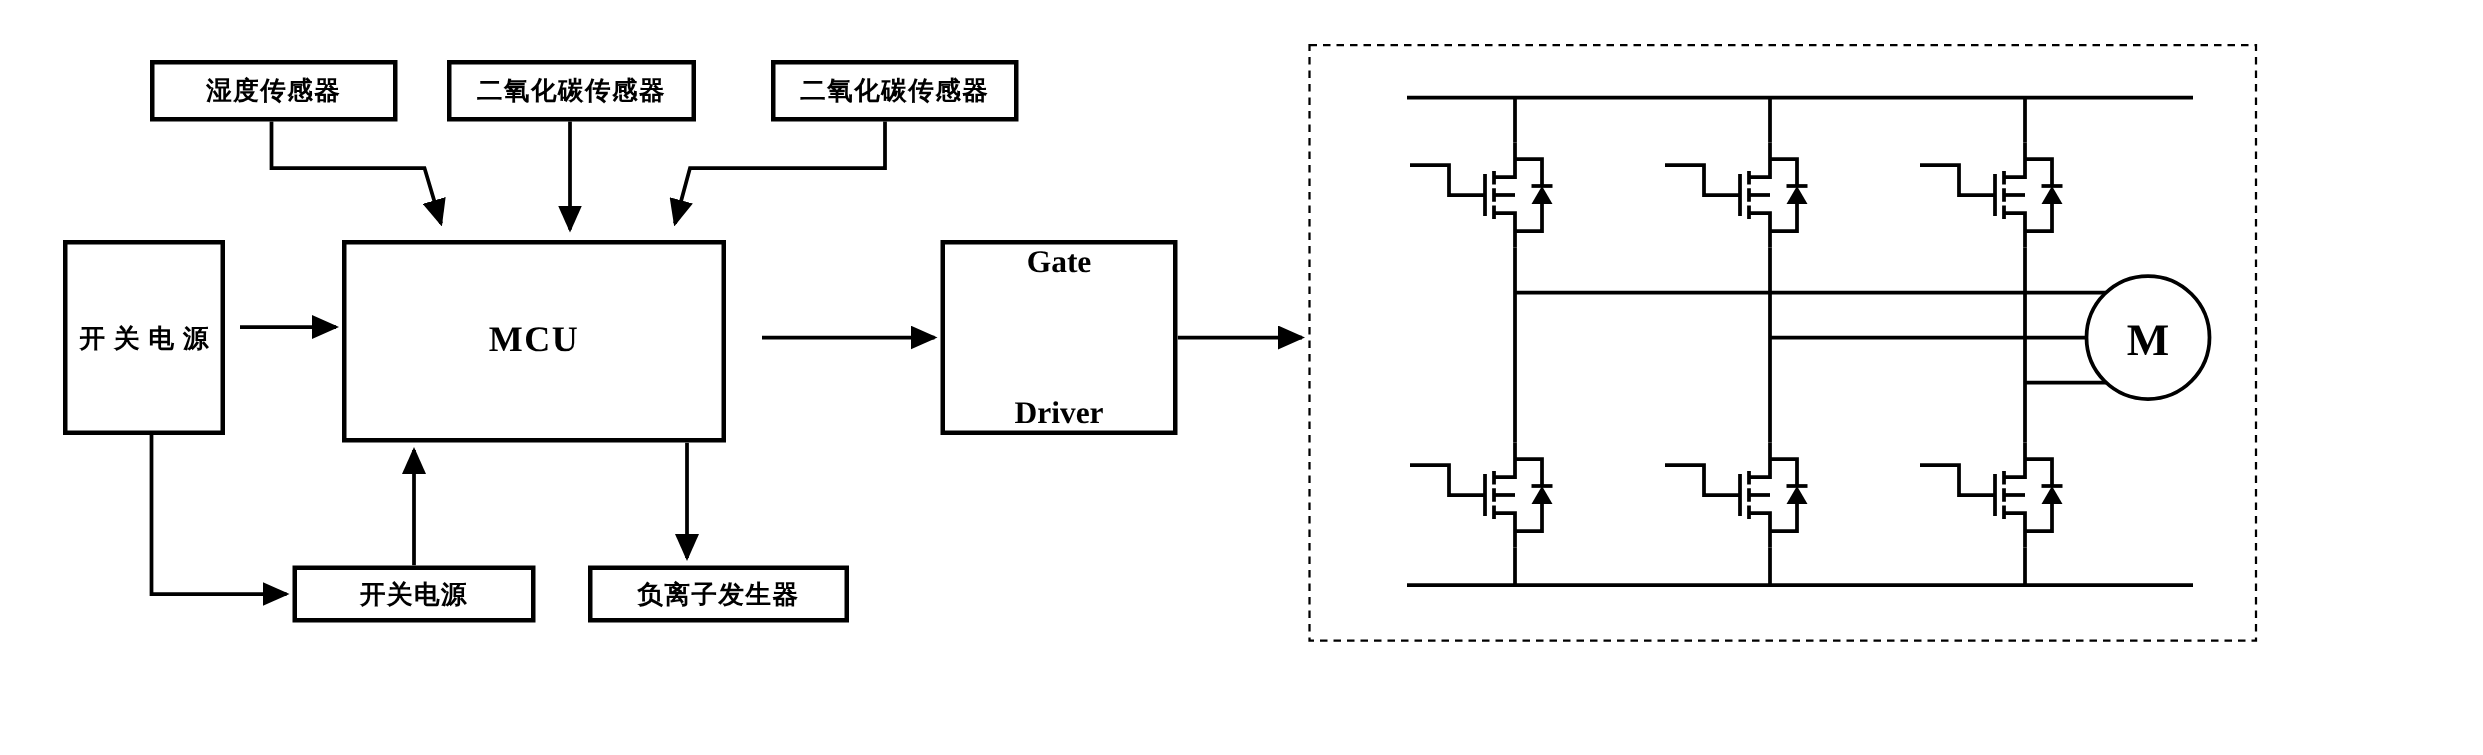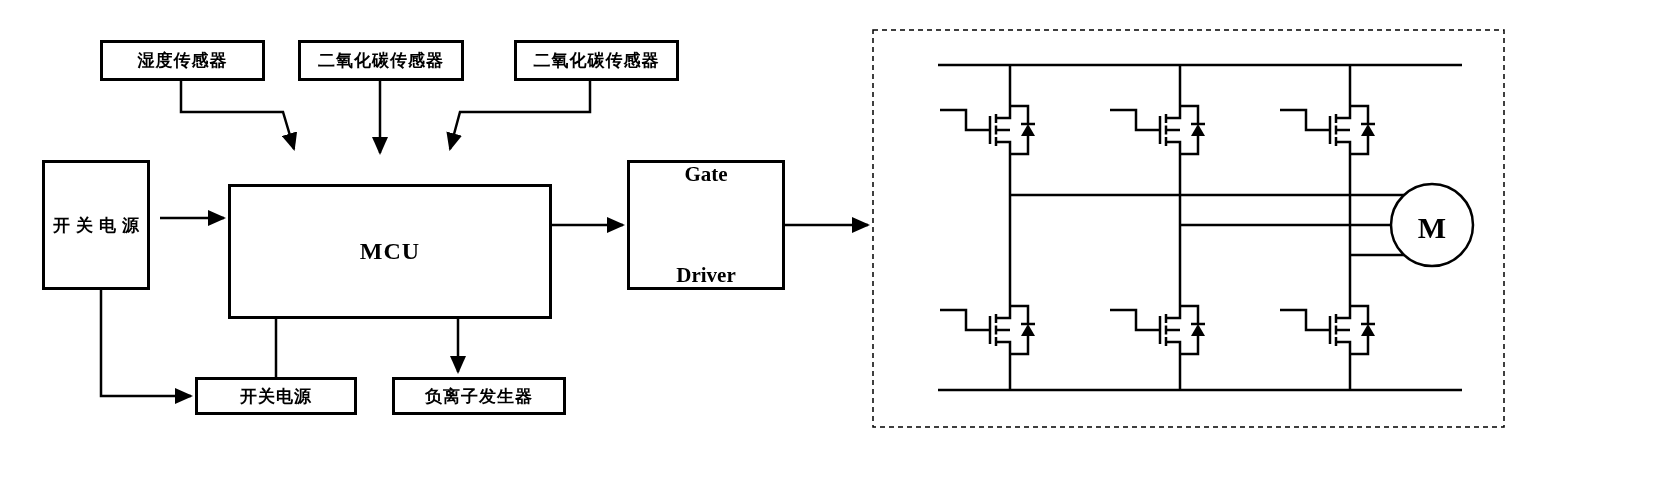--- a/index.html
+++ b/index.html
@@ -103,21 +103,21 @@
   </div>
 
   <div class="box cjk" style="left:514px; top:40px; width:165px; height:41px;">
     <span>二氧化碳传感器</span>
   </div>
 
   <div class="box cjk wide-space" style="left:42px; top:160px; width:108px; height:130px;">
     <span>开关电源</span>
   </div>
 
-  <div class="box serif mcu" style="left:228px; top:160px; width:324px; height:135px;margin-top:24px;">
+  <div class="box serif mcu" style="left:228px; top:160px; width:256px; height:135px;">
     <span>MCU</span>
   </div>
 
   <div class="box serif gate" style="left:627px; top:160px; width:158px; height:130px;">
     <span class="gline">Gate</span>
     <span class="gap"></span>
     <span class="gline">Driver</span>
   </div>
 
   <div class="box cjk" style="left:195px; top:377px; width:162px; height:38px;">

